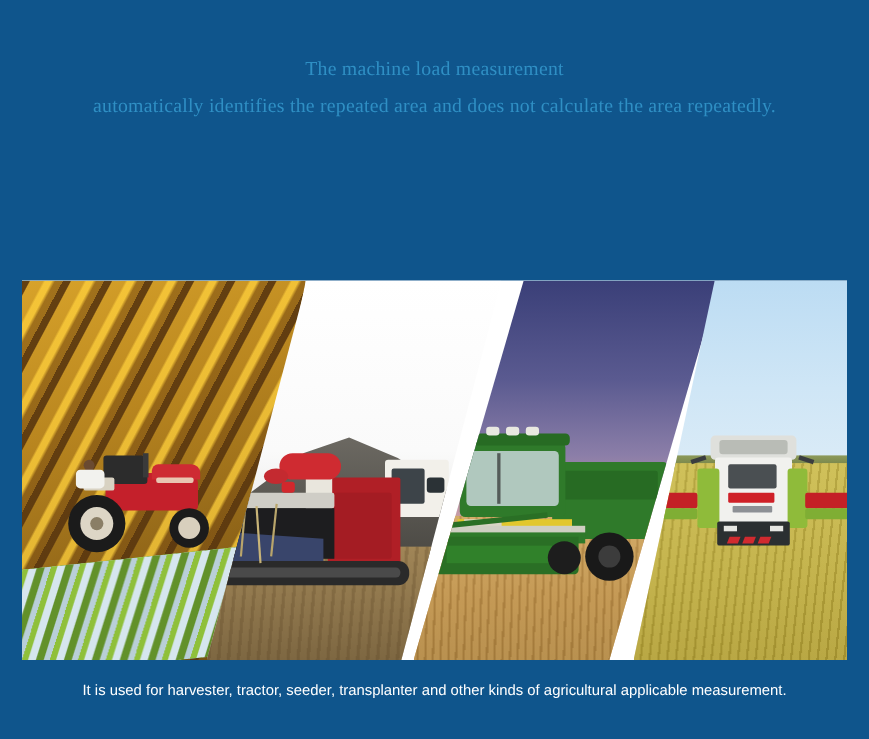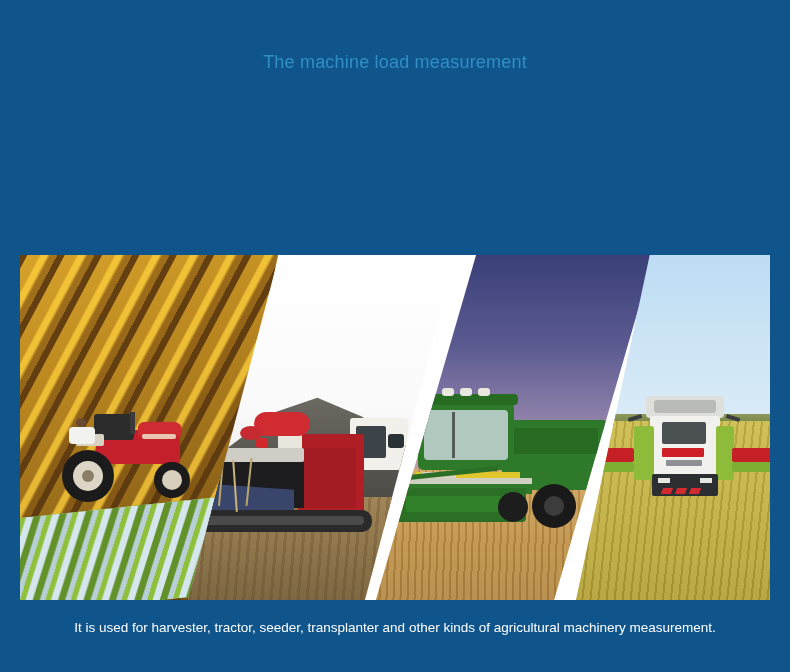--- a/index.html
+++ b/index.html
@@ -16,21 +16,21 @@
   }
 
   
   .subhead {
     text-align:center;
     color:#2f8fc4;
     font-size:18px;
     line-height:34px;
     letter-spacing:.2px;
   }
-  .subhead-wrap { position:absolute; top:45px; left:0; width:790px; }
+  .subhead-wrap { position:absolute; top:45px; left:0; width:790px;font-family:Liberation Serif, serif; }
 
   .headline-wrap { position:absolute; top:136px; left:0; width:790px; }
   .headline {
     text-align:center;
     color:#ffffff;
     font-weight:bold;
     font-size:23px;
     line-height:46px;
     letter-spacing:.2px;
   }
@@ -136,20 +136,21 @@
     line-height:20px;
   }
 </style>
 </head>
 <body>
 
 <div class="banner">
 
   <div class="subhead-wrap">
     <div class="subhead">The machine load measurement</div>
+    <div class="subhead">automatically identifies the repeated area and does not calculate the area repeatedly.</div>
   </div>
 
 
   <div class="collage">
 
     <div class="panel p1">
       <div class="sky"></div>
       <div class="greens"></div>
 
       <div class="tractor">
@@ -284,16 +285,16 @@
         <div class="pt" style="left:114px;top:66px;width:52px;height:10px;background:#7fae34;border-radius:2px;"></div>
 
         <div class="pt" style="left:10px;top:20px;width:14px;height:4px;background:#3a3d3f;transform:rotate(-18deg);"></div>
         <div class="pt" style="left:108px;top:20px;width:14px;height:4px;background:#3a3d3f;transform:rotate(18deg);"></div>
       </div>
     </div>
 
   </div>
 
   <div class="caption-wrap">
-    <div class="caption">It is used for harvester, tractor, seeder, transplanter and other kinds of agricultural machinery measurement.</div>
+    <div class="caption">It is used for harvester, tractor, seeder, transplanter and other kinds of agricultural applicable measurement.</div>
   </div>
 
 </div>
 
 </body></html>

